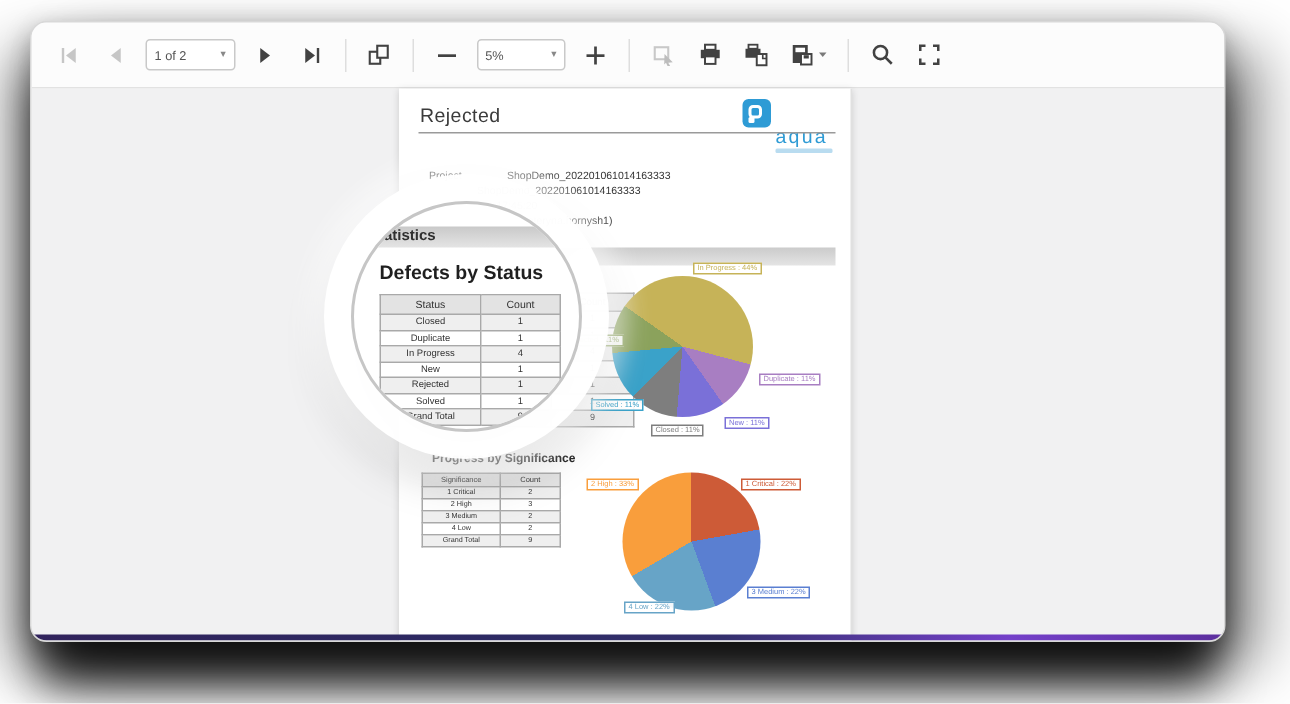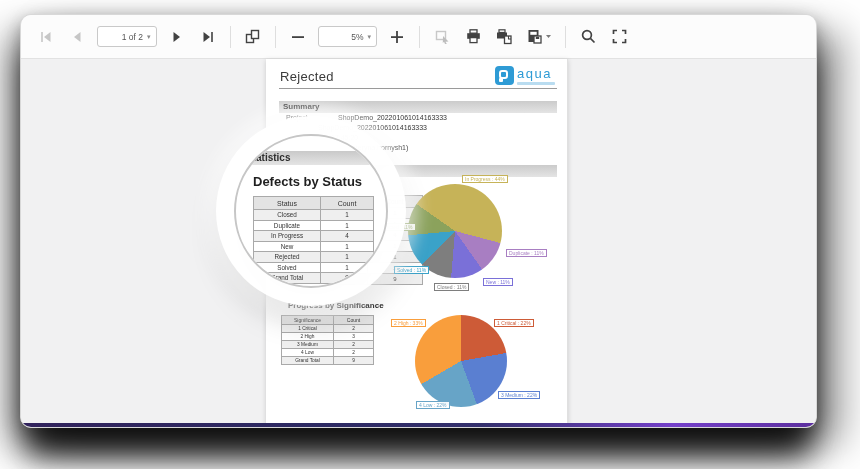--- a/index.html
+++ b/index.html
@@ -24,37 +24,37 @@
     padding:0 14px;gap:9px;
   }
   .tbtn{width:22px;height:22px;display:flex;align-items:center;justify-content:center;
     border-radius:3px;cursor:pointer;flex:0 0 auto;}
   .tbtn svg{display:block;}
   .tsep{width:1px;height:22px;background:#dedede;flex:0 0 auto;margin:0 2px;}
   .tselect{
     height:21px;border:1px solid #c9c9c9;border-radius:3px;background:#fff;
     display:flex;align-items:center;padding:0 5px;gap:4px;cursor:pointer;flex:0 0 auto;
   }
-  .tselect .val{font-size:8.5px;color:#555;min-width:40px;text-align:right;}
+  .tselect .val{font-size:8.5px;color:#555;min-width:40px;}
   .tselect .caret{font-size:7px;color:#888;line-height:1;}
 
   
   .viewer{position:absolute;left:0;top:44px;right:0;bottom:4px;background:#f1f1f2;}
   .page{
     position:absolute;left:245px;top:0;width:302px;height:370px;background:#ffffff;
     box-shadow:0 1px 5px rgba(0,0,0,0.16);border-right:1px solid #e0e0e0;
   }
   .doc-title{position:absolute;left:14px;top:10px;font-size:13px;color:#3b3b3b;letter-spacing:0.3px;}
   .doc-rule{position:absolute;left:13px;right:10px;top:29px;height:1px;background:#9a9a9a;}
 
   .logo{position:absolute;right:12px;top:7px;display:flex;align-items:flex-start;gap:3px;}
   .logo-box{width:19px;height:19px;background:#2e9bd5;border-radius:4px;position:relative;}
   .logo-box .g1{position:absolute;left:4px;top:4px;width:9px;height:9px;border:2.6px solid #fff;border-radius:3px;}
   .logo-box .g2{position:absolute;left:4px;bottom:3px;width:4px;height:4px;background:#fff;border-radius:1px;}
-  .logo-word{font-size:13px;color:#2e9bd5;letter-spacing:1.5px;line-height:13px;margin-top:1px;}
+  .logo-word{font-size:13px;color:#2e9bd5;letter-spacing:1.5px;line-height:13px;margin-top:18px;}
   .logo-tag{height:3px;width:38px;background:#b9dcf0;margin-top:2px;border-radius:1px;}
 
   .secbar{position:absolute;left:13px;right:10px;height:12px;
     background:linear-gradient(180deg,#cbcbcb,#e4e4e4);
     font-size:8px;font-weight:bold;color:#333;line-height:12px;padding-left:4px;}
   .sum-row{position:absolute;font-size:7px;color:#333;line-height:8px;}
 
   
   table.doc-table{border-collapse:collapse;position:absolute;table-layout:fixed;}
   table.doc-table th,table.doc-table td{
@@ -259,21 +259,20 @@
               <span class="g2"></span>
             </div>
           <div>
             <div class="logo-word">aqua</div>
             <div class="logo-tag"></div>
           </div>
         </div>
 
         <div class="doc-rule"></div>
 
-        <div class="secbar" style="top:42px;">Summary</div>
 
         <div class="sum-row" style="left:20px;top:55px;">Project</div>
         <div class="sum-row" style="left:72px;top:55px;">ShopDemo_202201061014163333</div>
         <div class="sum-row" style="left:52px;top:65px;">ShopDemo_202201061014163333</div>
         <div class="sum-row" style="left:65px;top:75px;">17:45:20</div>
         <div class="sum-row" style="left:80px;top:85px;">(kateryna.hornysh1)</div>
 
         <div class="secbar" style="top:106px;">Statistics</div>
 
         <div class="status-title-page">Defects by Status</div>

